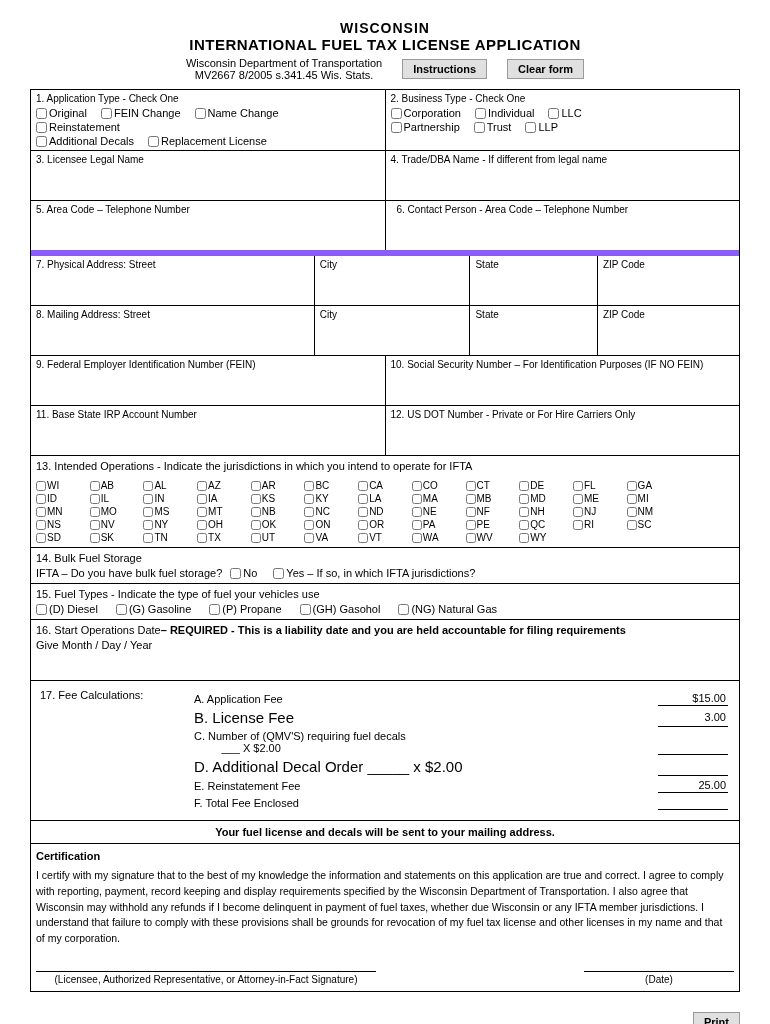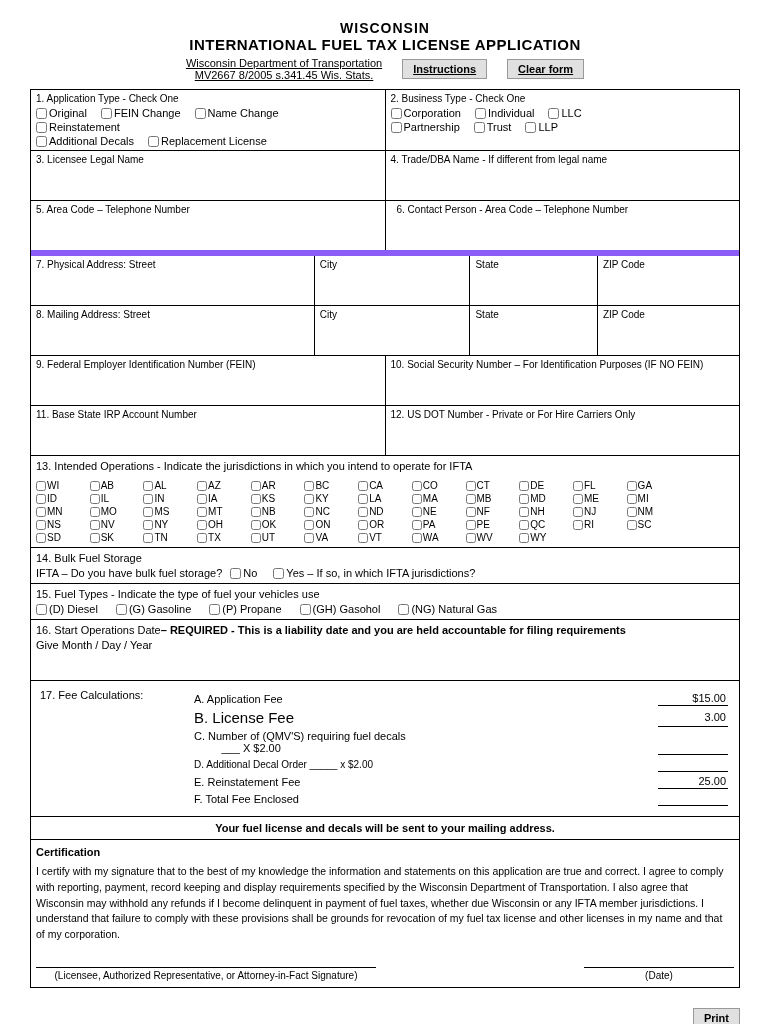--- a/index.html
+++ b/index.html
@@ -15,21 +15,20 @@
     .header {
       text-align: center;
       margin-bottom: 8px;
     }
     .header-sub {
       display: flex;
       justify-content: center;
       align-items: center;
       gap: 20px;
       margin-top: 4px;
-      text-decoration: underline;
     }
     .header-sub span {
       font-size: 11px;
     }
     .btn {
       border: 1px solid #999;
       background: #e0e0e0;
       padding: 3px 10px;
       font-size: 11px;
       cursor: pointer;
@@ -446,21 +445,21 @@
           </tr>
           <tr>
             <td style="font-size:15px; padding:1px 2px;">B. License Fee</td>
             <td style="text-align:right; font-size:11px; border-bottom:1px solid #000; width:70px; padding:1px 2px;">3.00</td>
           </tr>
           <tr>
             <td style="font-size:11px; padding:1px 2px;">C. Number of  (QMV'S) requiring fuel decals<br>&nbsp;&nbsp;&nbsp;&nbsp;&nbsp;&nbsp;&nbsp;&nbsp; ___ X $2.00</td>
             <td style="text-align:right; font-size:11px; border-bottom:1px solid #000; width:70px; padding:1px 2px;">&nbsp;</td>
           </tr>
           <tr>
-            <td style="font-size:10px; padding:1px 2px;">D. Additional Decal Order _____ x $2.00</td>
+            <td style="font-size:15px; padding:1px 2px;">D. Additional Decal Order _____ x $2.00</td>
             <td style="text-align:right; font-size:11px; border-bottom:1px solid #000; width:70px; padding:1px 2px;">&nbsp;</td>
           </tr>
           <tr>
             <td style="font-size:11px; padding:1px 2px;">E. Reinstatement Fee</td>
             <td style="text-align:right; font-size:11px; border-bottom:1px solid #000; width:70px; padding:1px 2px;">25.00</td>
           </tr>
           <tr>
             <td style="font-size:11px; padding:1px 2px;">F. Total Fee Enclosed</td>
             <td style="text-align:right; font-size:11px; border-bottom:1px solid #000; width:70px; padding:1px 2px;">&nbsp;</td>
           </tr>

